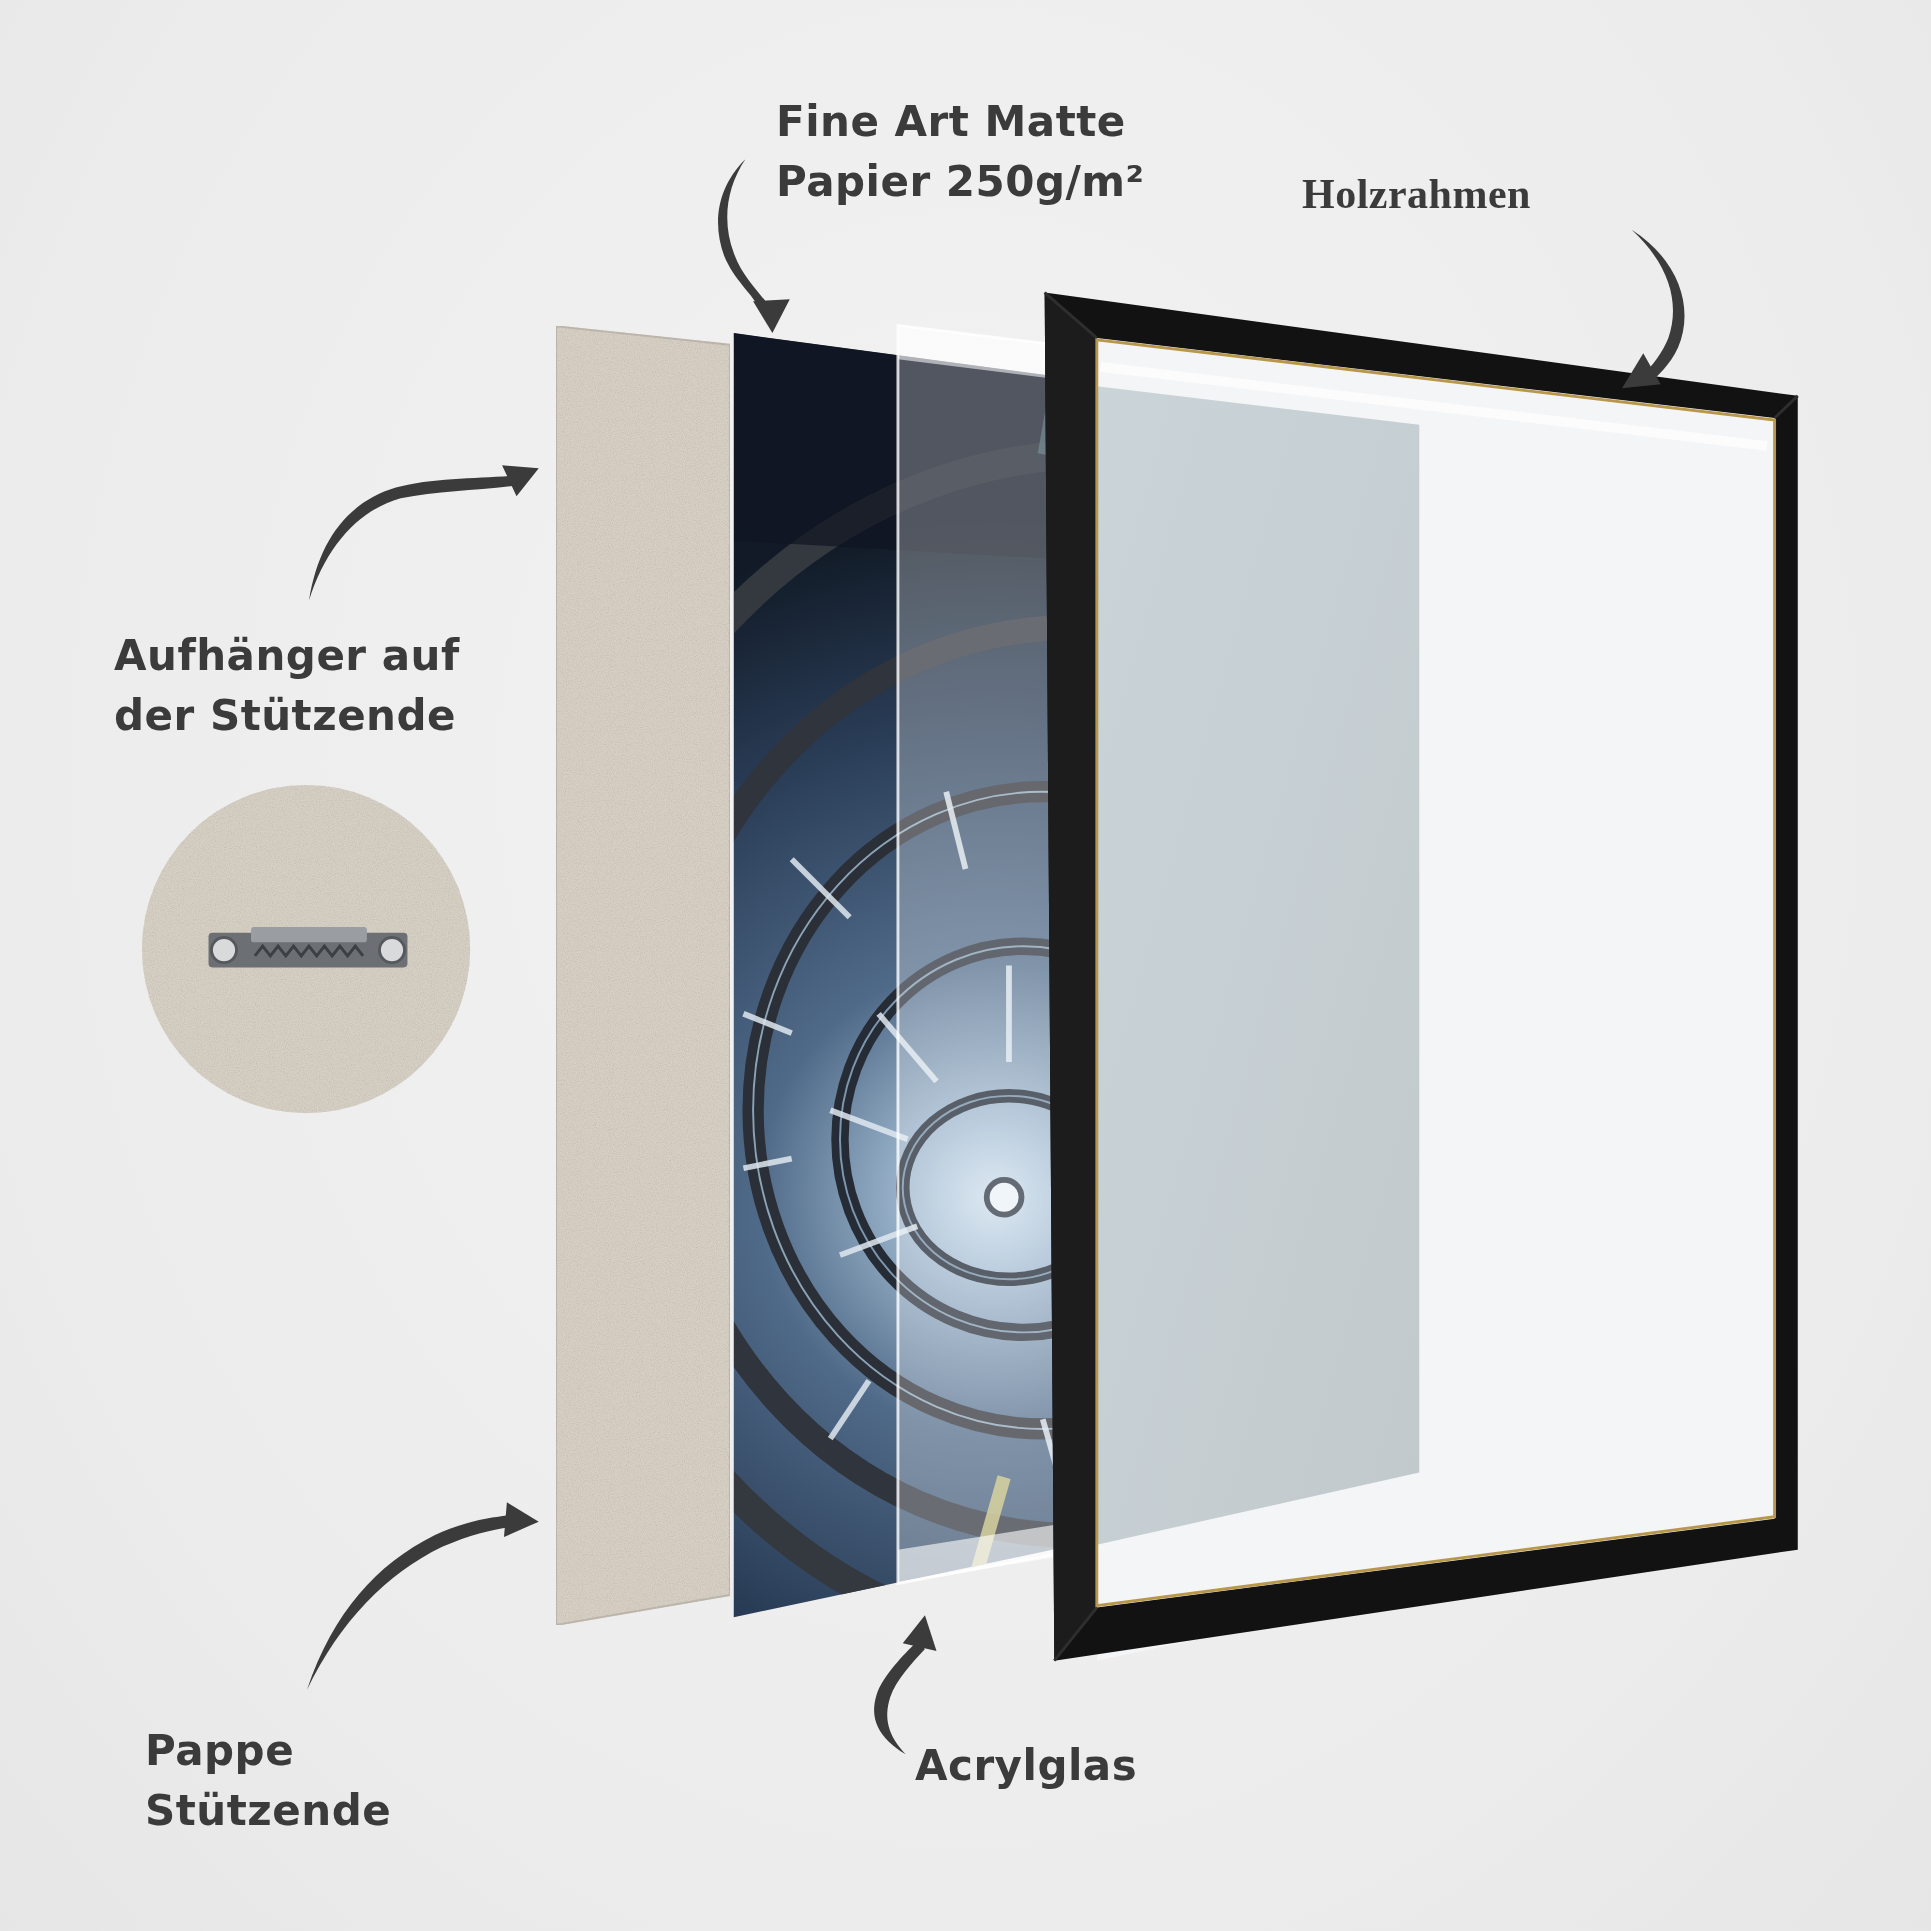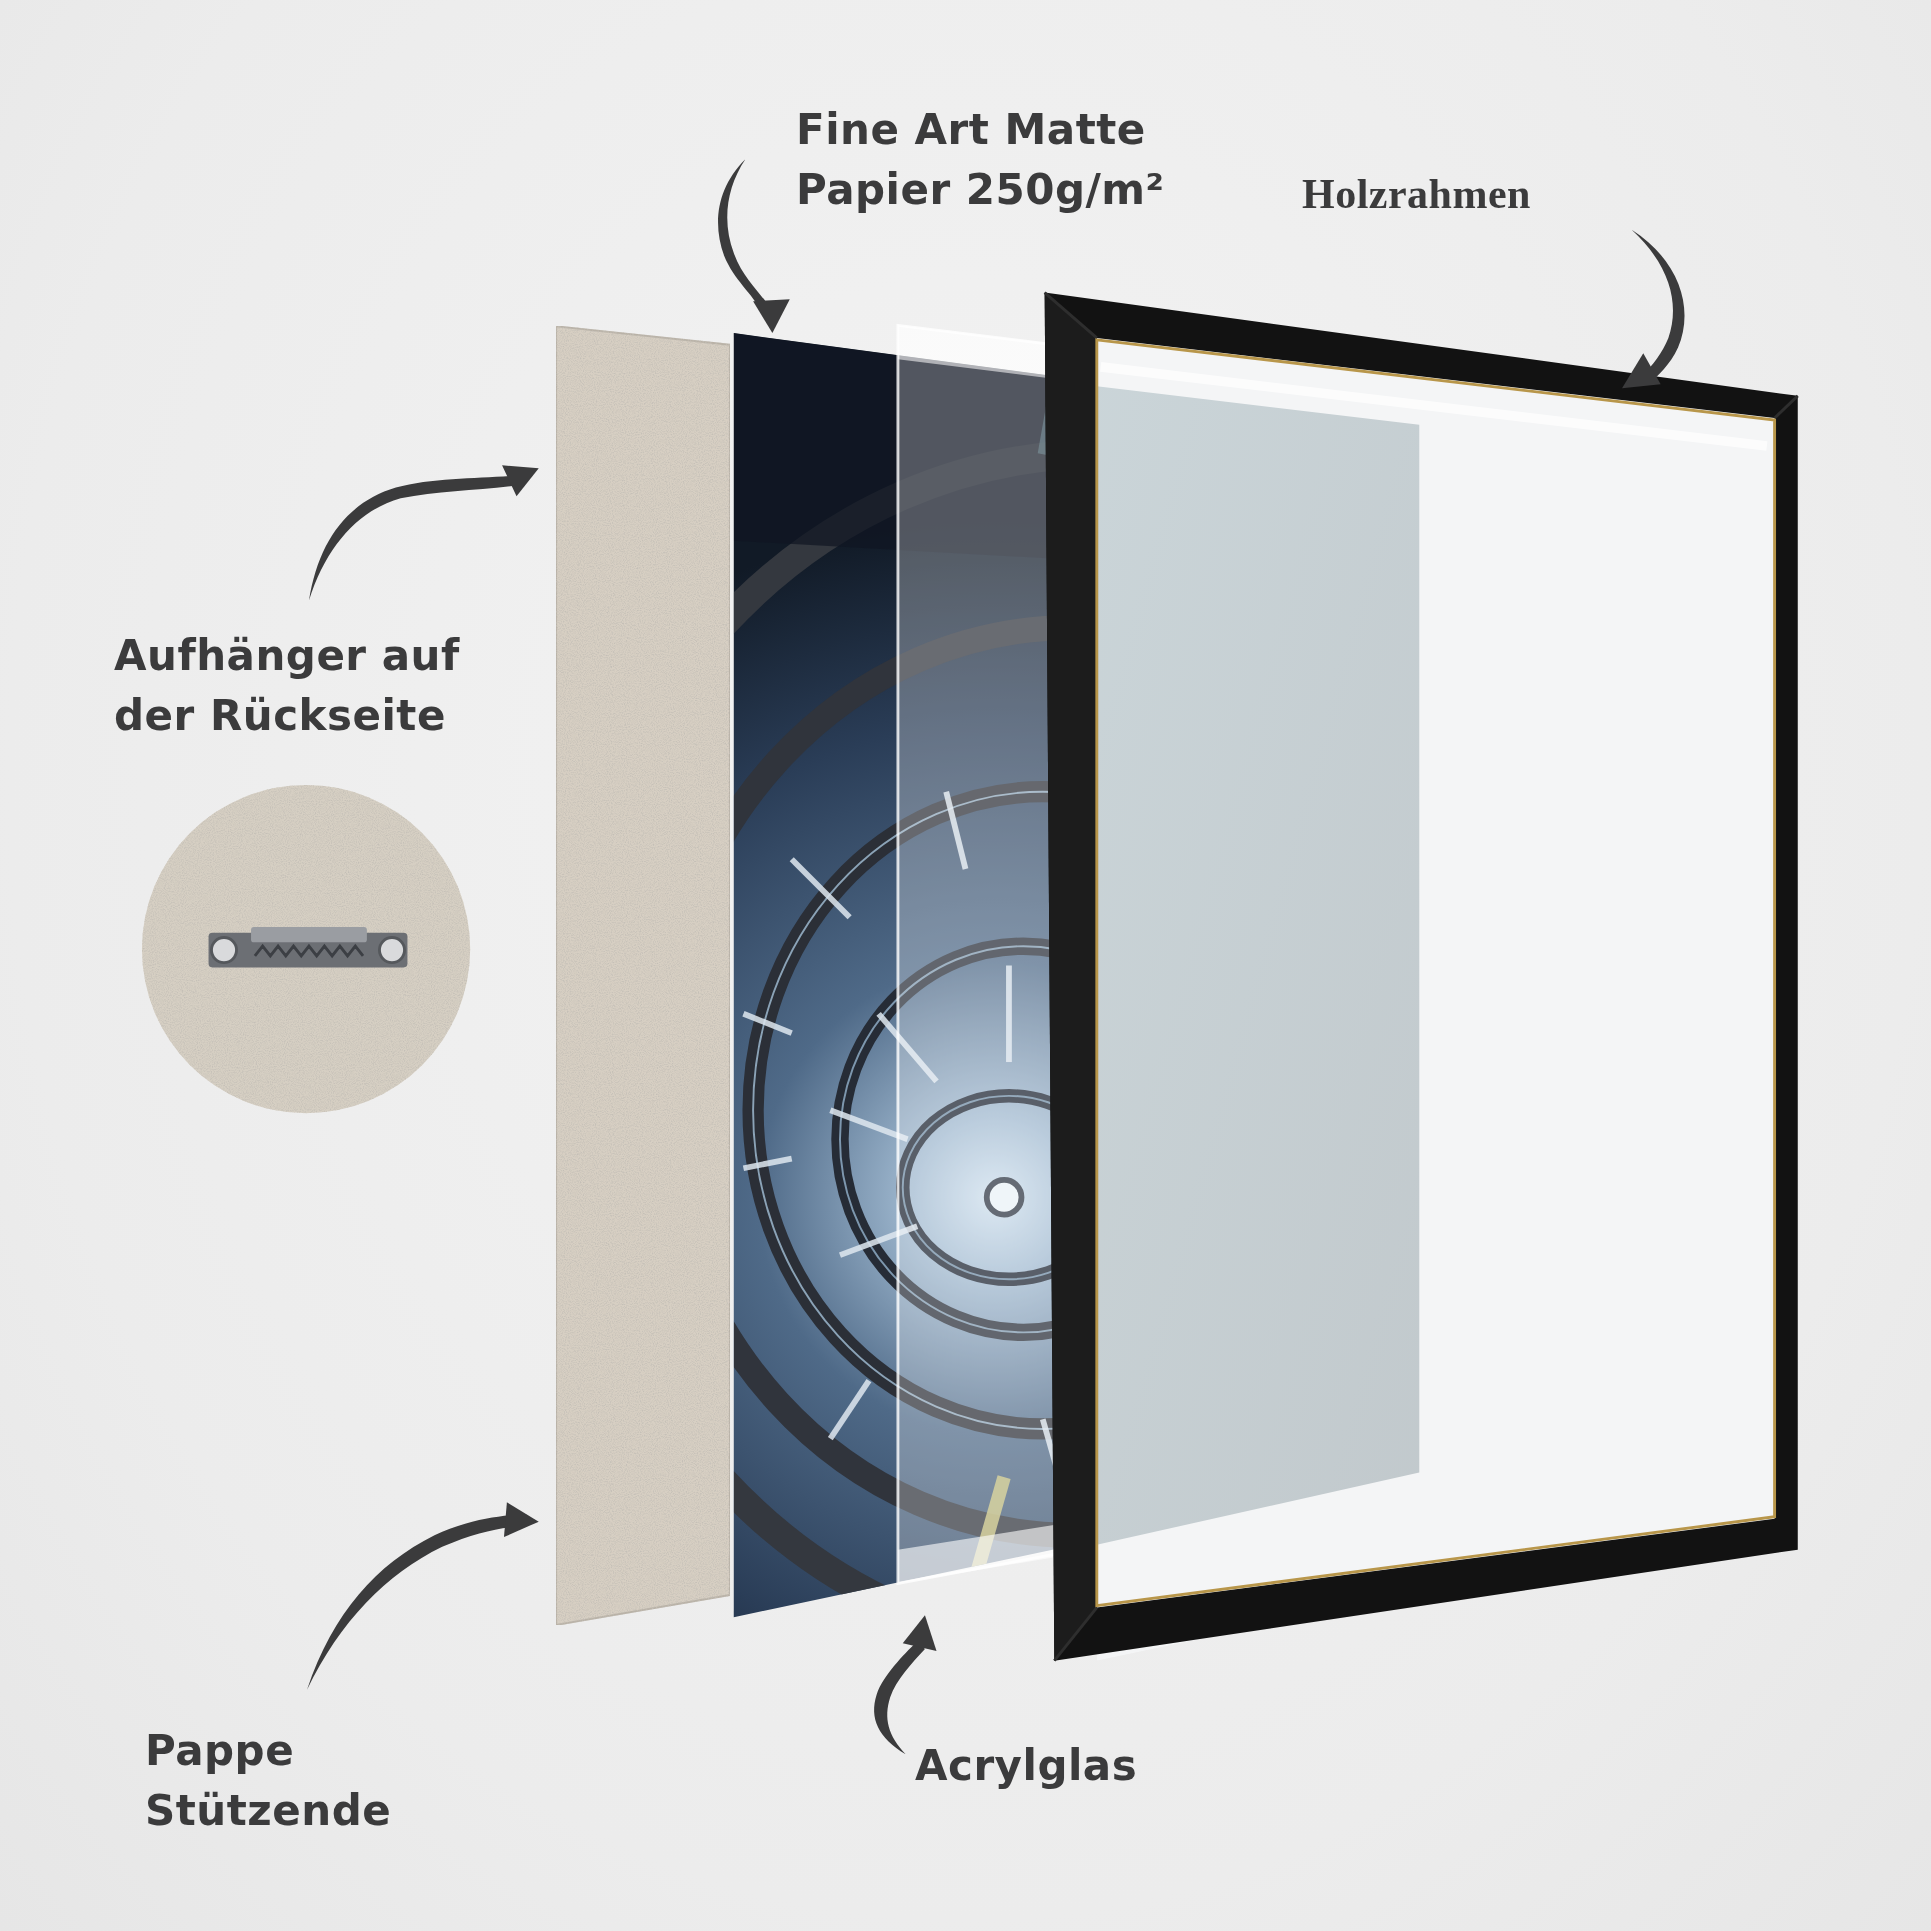--- a/index.html
+++ b/index.html
@@ -164,32 +164,32 @@
       <polygon points="525,1556 558,1576 522,1592"></polygon>
     </g>
 
     <g>
       <path d="M938,1817 C910,1800 900,1780 908,1755 C915,1735 935,1715 950,1700 L958,1708 C945,1722 928,1740 922,1758 C915,1780 920,1798 938,1817 Z"></path>
       <polygon points="935,1702 958,1673 970,1710"></polygon>
     </g>
   </g>
 </svg>
 
-<div class="label" style="left:776px; top:100px;margin-left:20px;">
+<div class="label" style="left:776px; top:92px;">
   <div>Fine Art Matte</div>
   <div>Papier 250g/m²</div>
 </div>
 
 <div class="label" style="left:1302px; top:164px;font-family:Liberation Serif, serif;">
   <div>Holzrahmen</div>
 </div>
 
 <div class="label center" style="left:114px; top:626px; width:386px;">
   <div>Aufhänger auf</div>
-  <div>der Rückseite</div>
+  <div>der Stützende</div>
 </div>
 
 <div class="label center" style="left:145px; top:1721px; width:319px;">
   <div>Pappe</div>
   <div>Stützende</div>
 </div>
 
 <div class="label" style="left:915px; top:1736px;">
   <div>Acrylglas</div>
 </div>

